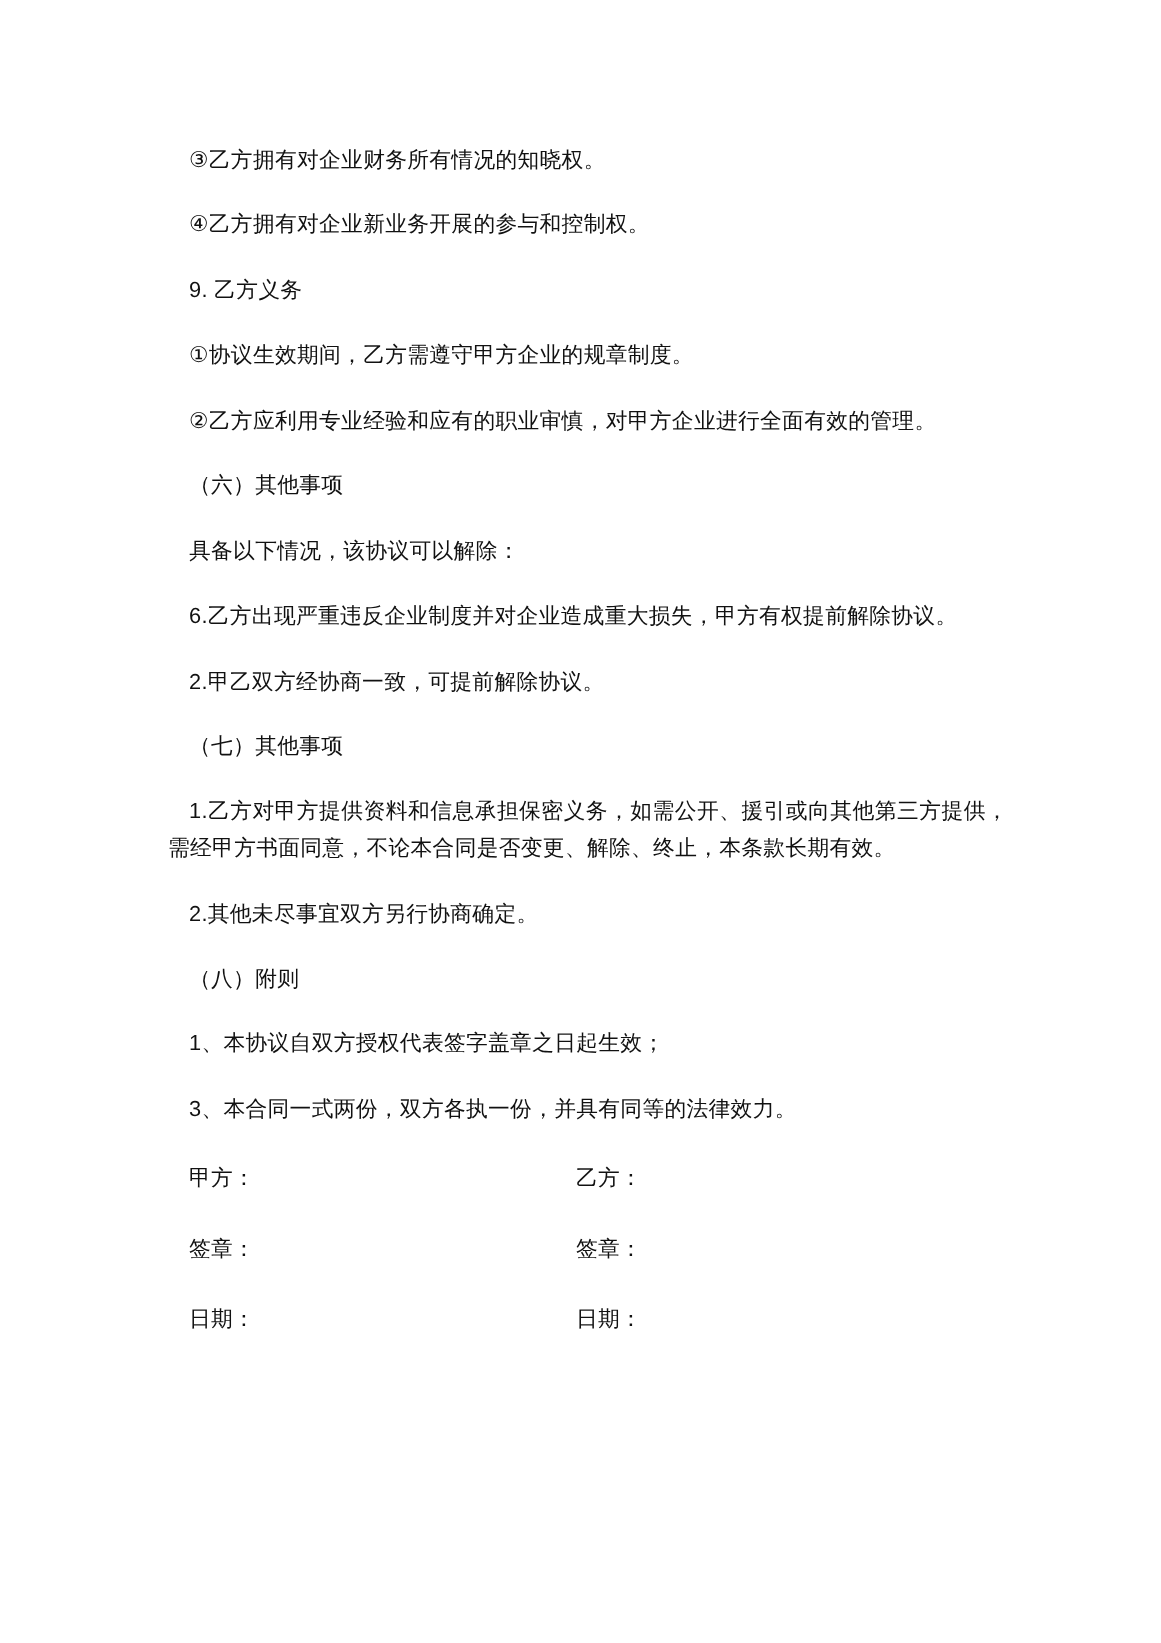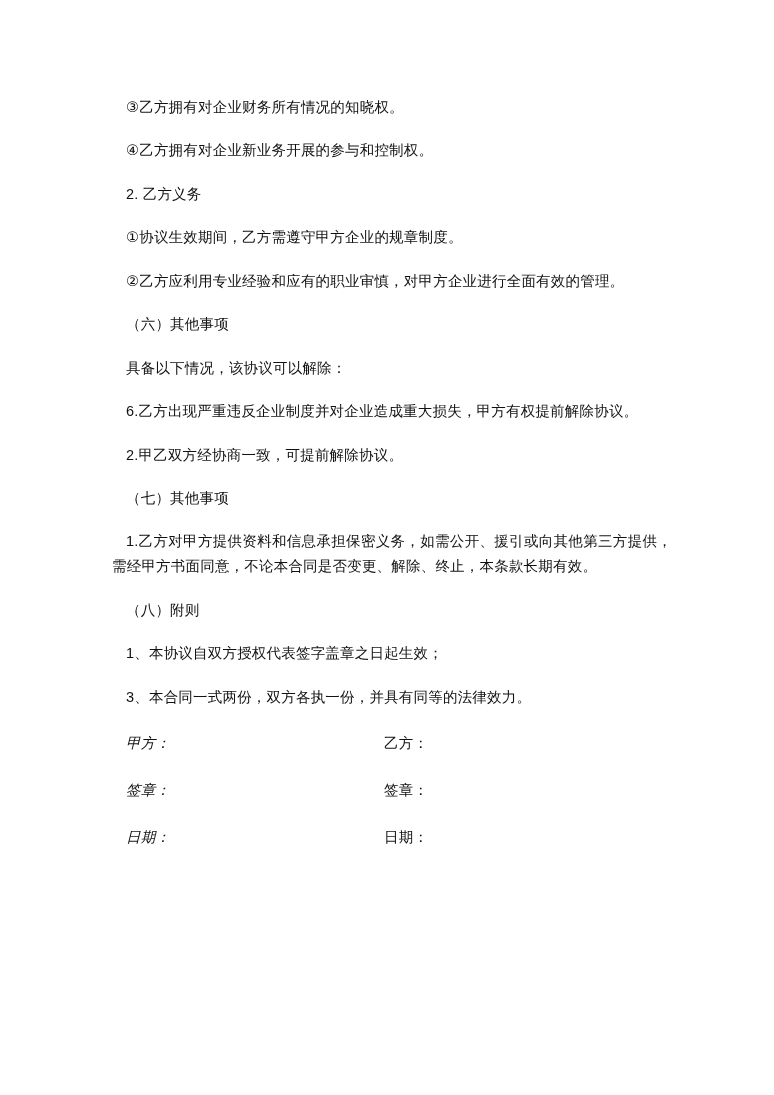--- a/index.html
+++ b/index.html
@@ -50,43 +50,43 @@
   .sig-cell {
     font-size: 14.5px;
     line-height: 1.6;
     color: #111111;
     letter-spacing: 0.2px;
   }
   .sig-cell.left {
     width: 272px;
     padding-left: 14px;
     box-sizing: border-box;
-    font-style: italic;
   }
   .sig-cell.right {
     padding-left: 0;
   }
 </style>
 </head>
 <body>
 
 <div class="page">
   <div class="doc-body">
 
     <p class="para indent">③乙方拥有对企业财务所有情况的知晓权。</p>
     <p class="para indent">④乙方拥有对企业新业务开展的参与和控制权。</p>
-    <p class="para indent">2. 乙方义务</p>
+    <p class="para indent">9. 乙方义务</p>
     <p class="para indent">①协议生效期间，乙方需遵守甲方企业的规章制度。</p>
     <p class="para indent">②乙方应利用专业经验和应有的职业审慎，对甲方企业进行全面有效的管理。</p>
     <p class="para indent">（六）其他事项</p>
     <p class="para indent">具备以下情况，该协议可以解除：</p>
     <p class="para indent">6.乙方出现严重违反企业制度并对企业造成重大损失，甲方有权提前解除协议。</p>
     <p class="para indent">2.甲乙双方经协商一致，可提前解除协议。</p>
     <p class="para indent">（七）其他事项</p>
     <p class="para indent">1.乙方对甲方提供资料和信息承担保密义务，如需公开、援引或向其他第三方提供，需经甲方书面同意，不论本合同是否变更、解除、终止，本条款长期有效。</p>
+    <p class="para indent tight">2.其他未尽事宜双方另行协商确定。</p>
     <p class="para indent">（八）附则</p>
     <p class="para indent">1、本协议自双方授权代表签字盖章之日起生效；</p>
     <p class="para indent">3、本合同一式两份，双方各执一份，并具有同等的法律效力。</p>
 
     <div class="sig-block">
       <div class="sig-row">
         <span class="sig-cell left">甲方：</span>
         <span class="sig-cell right">乙方：</span>
       </div>
       <div class="sig-row">

